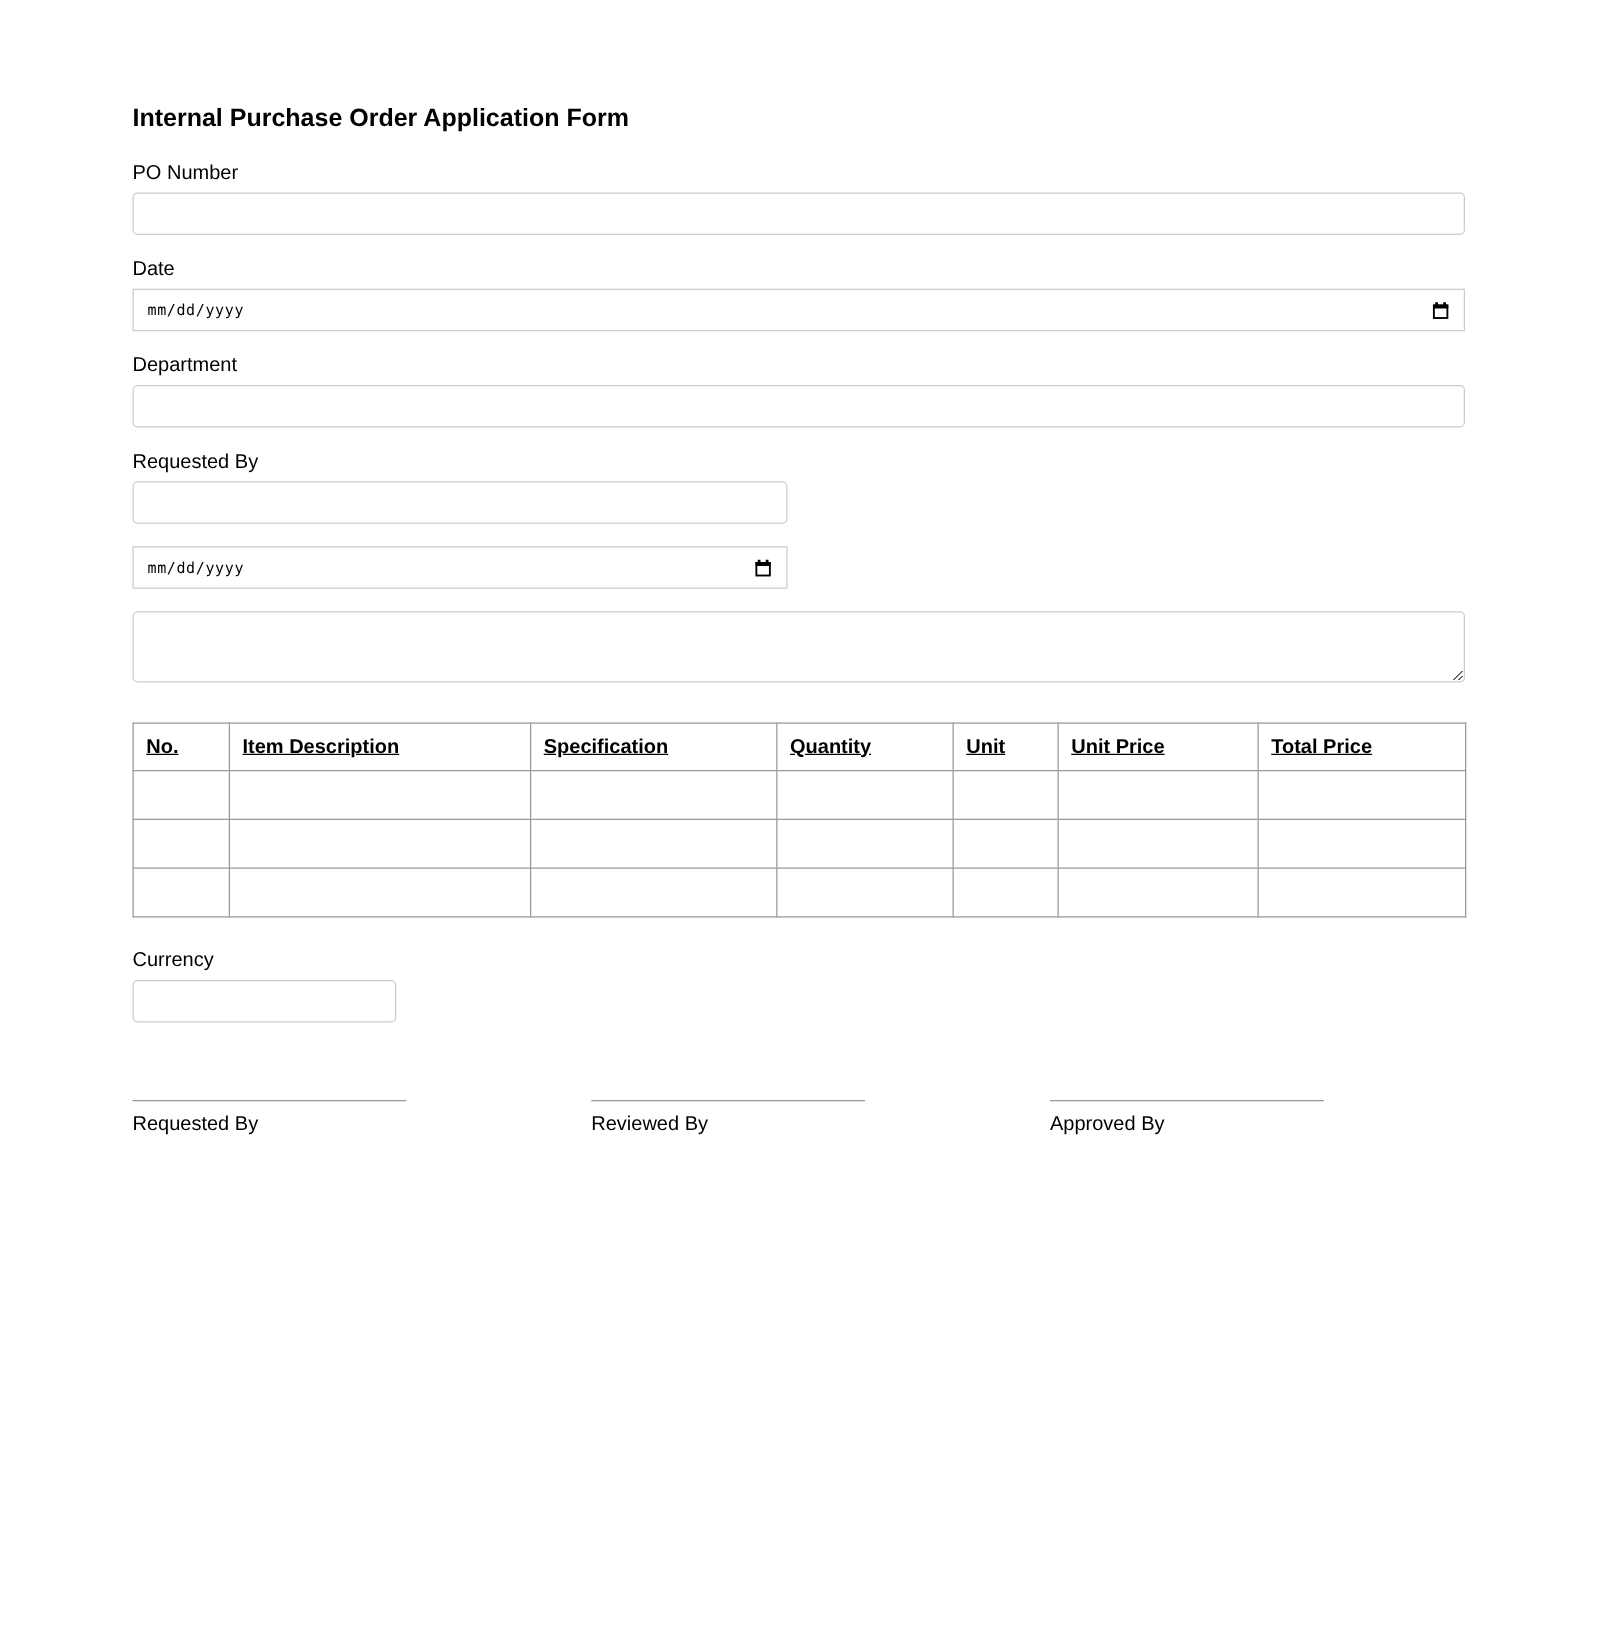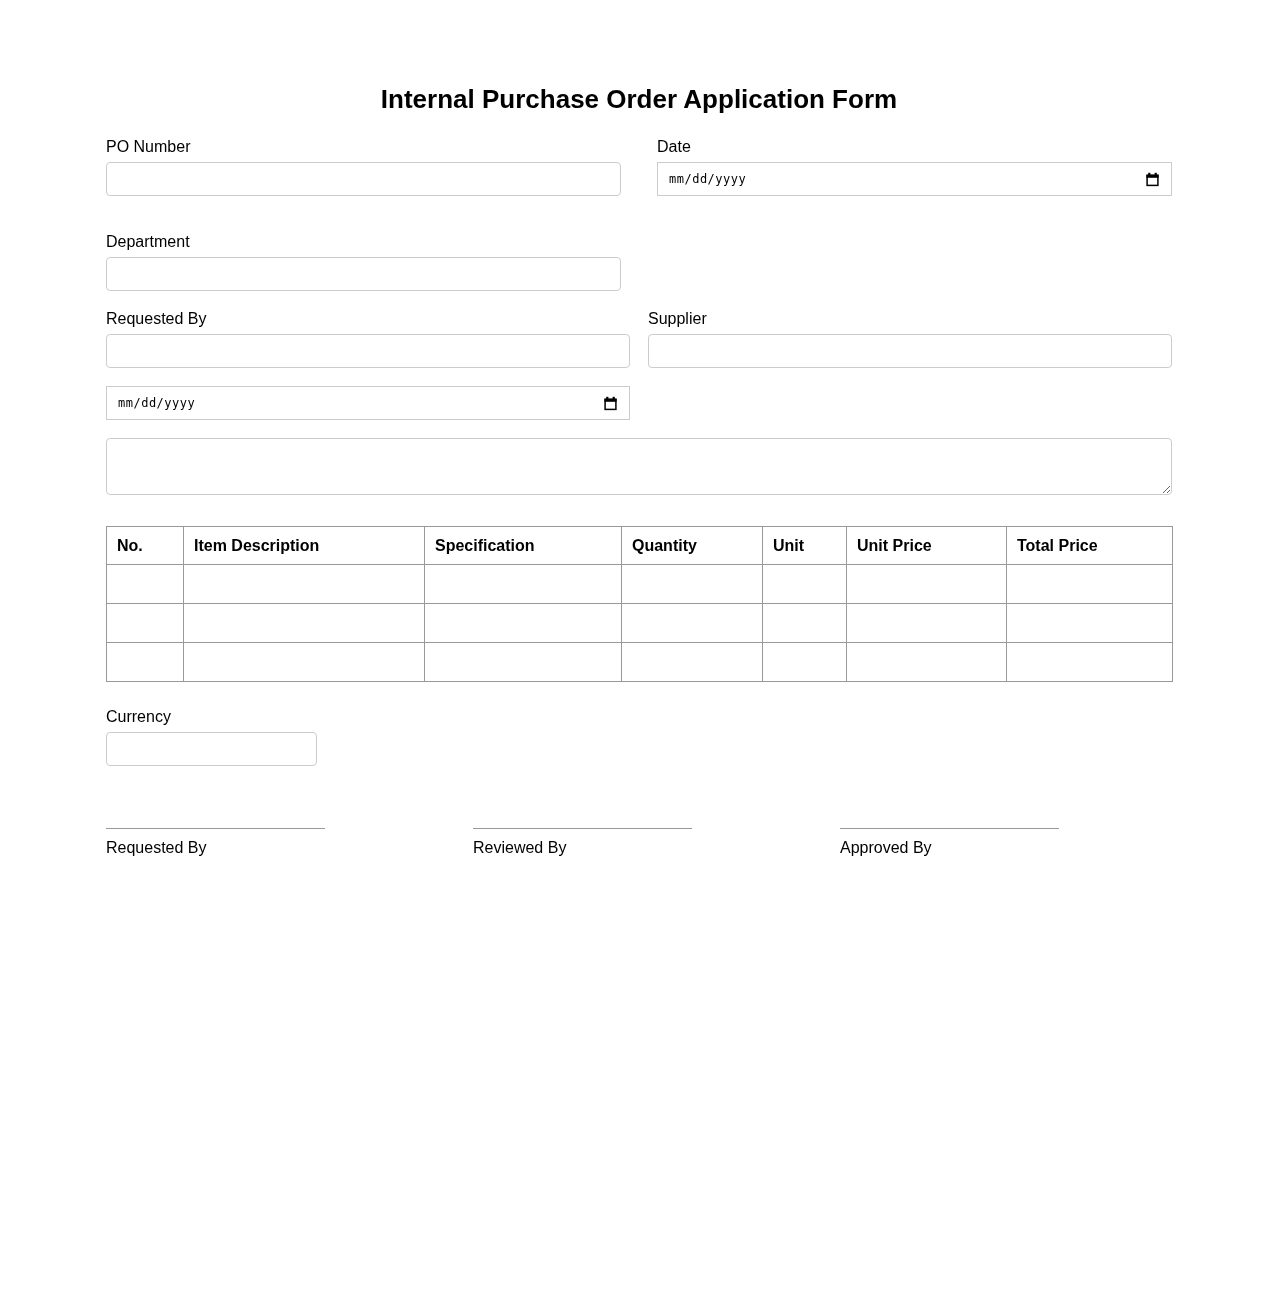--- a/index.html
+++ b/index.html
@@ -9,37 +9,36 @@
     font-family: "Liberation Sans", sans-serif;
     color: #000000;
   }
   body { width: 1278px; min-height: 1300px; }
   .container {
     width: 1066px;
     margin: 0 auto;
     padding-top: 84px;
   }
   h1.form-title {
-    font-size: 26px;
+    font-size: 20px;
     font-weight: bold;
     margin: 0 0 22px 0;
     color: #000;
-    text-align: center;
   }
   .field-label {
     display: block;
     font-size: 16px;
     line-height: 19px;
     margin-bottom: 6px;
     color: #000;
   }
   .grid-3 {
     display: grid;
-    grid-template-columns: repeat(2, 1fr);
-    gap: 36px;
+    grid-template-columns: repeat(1, 1fr);
+    gap: 18px;
     margin-bottom: 18px;
   }
   .grid-2 {
     display: grid;
     grid-template-columns: repeat(2, 1fr);
     gap: 18px;
     margin-bottom: 18px;
   }
   .text-input {
     width: 100%;
@@ -89,20 +88,21 @@
   }
   table.items-table {
     width: 1066px;
     border-collapse: collapse;
     table-layout: fixed;
     margin-top: 27px;
   }
   table.items-table th, table.items-table td {
     border: 1px solid #999999;
     background: #ffffff;
+    text-decoration: underline;
   }
   table.items-table th {
     height: 38px;
     padding: 0 10px;
     font-size: 16px;
     font-weight: bold;
     text-align: left;
     vertical-align: middle;
     color: #000;
   }
@@ -164,24 +164,20 @@
       <label class="field-label">Department</label>
       <input type="text" class="text-input" value="" style="">
     </div>
   </div>
 
   <div class="grid-2">
     <div>
       <label class="field-label">Requested By</label>
       <input type="text" class="text-input" value="" style="">
     </div>
-    <div>
-      <label class="field-label">Supplier</label>
-      <input type="text" class="text-input" value="" style="">
-    </div>
   </div>
 
   <div class="grid-2">
     <div>
       <div class="date-input">
         <span class="date-placeholder">mm/dd/yyyy</span>
         <span class="calendar-icon-wrap">
           <svg width="15" height="15" viewBox="0 0 15 15">
             <rect x="3.2" y="0.8" width="2.2" height="3" fill="#000"></rect>
             <rect x="9.6" y="0.8" width="2.2" height="3" fill="#000"></rect>

